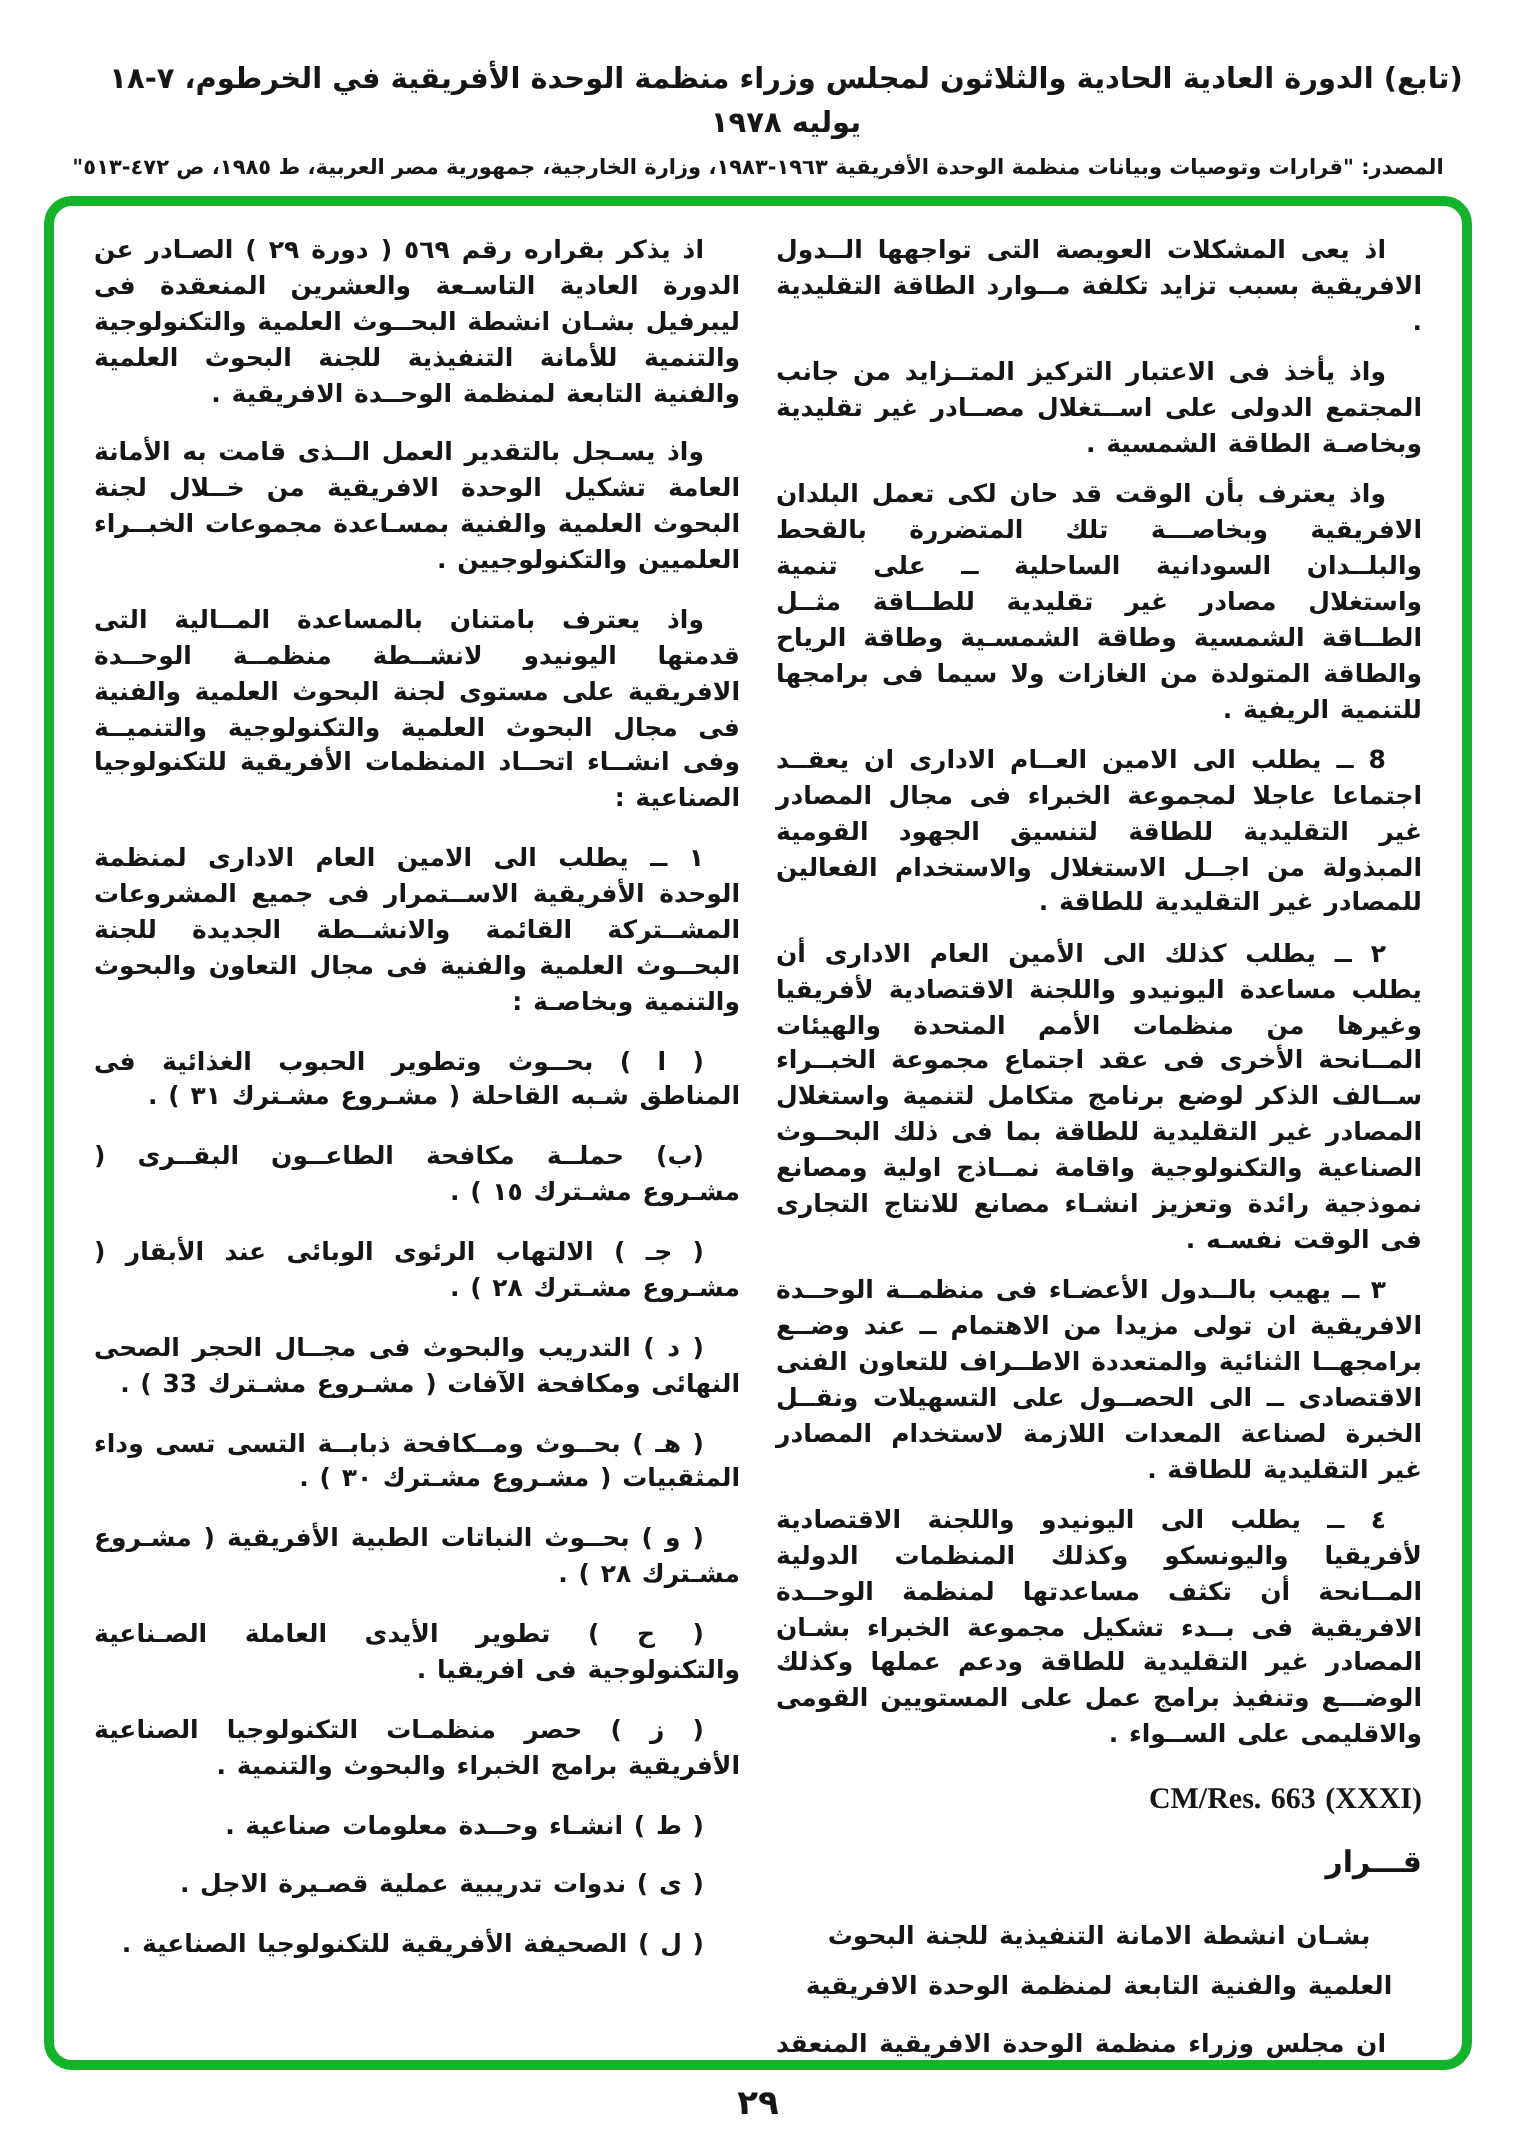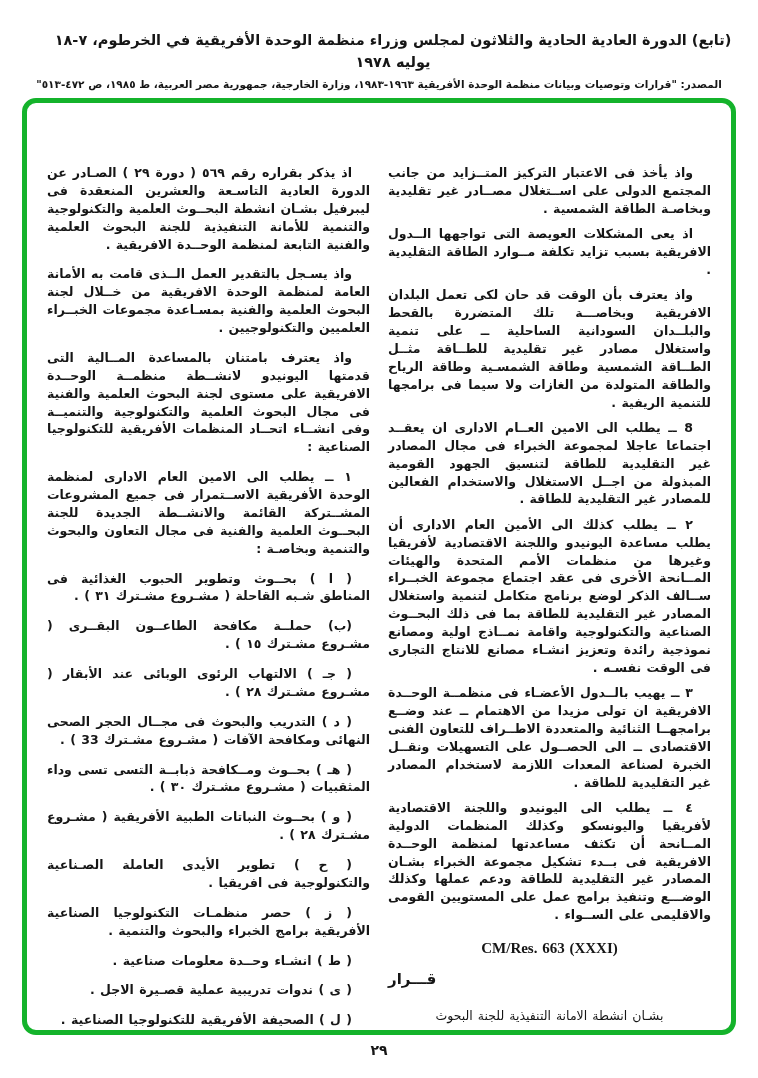--- a/index.html
+++ b/index.html
@@ -15,73 +15,73 @@
   
   .content-frame{
     position:absolute;top:98px;left:22px;width:704px;height:927px;
     border:5px solid #14b32b;border-radius:14px;background:#ffffff;
     box-sizing:content-box;overflow:hidden;
   }
   .columns{
     display:flex;flex-direction:row;direction:rtl;
     padding:13px 20px 0 20px;gap:18px;height:100%;box-sizing:border-box;
   }
-  .col{flex:1 1 0;min-width:0;margin-top:48px;}
+  .col{flex:1 1 0;min-width:0;}
   
   .para{
     font-size:12.5px;font-weight:700;line-height:1.43;
     text-align:justify;text-indent:18px;margin:0 0 7.5px 0;
     word-spacing:1px;
   }
   .col-left .para{margin-bottom:12px;}
   .resolution-ref{
-    direction:ltr;text-align:center;font-family:"Liberation Serif",serif;
+    direction:ltr;text-align:right;font-family:"Liberation Serif",serif;
     font-size:15px;font-weight:700;margin:14px 0 10px 0;text-indent:0;
   }
   .decision-heading{
-    text-align:left;font-size:15px;font-weight:700;margin:10px 0 12px 0;text-indent:0;
+    text-align:right;font-size:15px;font-weight:700;margin:10px 0 12px 0;text-indent:0;
   }
   .decision-subtitle{
-    text-align:center;font-size:12.5px;font-weight:400;line-height:2.0;margin:0 0 8px 0;text-indent:0;
+    text-align:center;font-size:12.5px;font-weight:700;line-height:2.0;margin:0 0 8px 0;text-indent:0;
   }
   
   .page-number{
     position:absolute;top:1042px;left:0;right:0;text-align:center;
-    font-size:14px;font-weight:700;
+    font-size:17px;font-weight:700;
   }
 </style>
 </head>
 <body>
 
 <div class="page-header">
   <div class="header-session">(تابع) الدورة العادية الحادية والثلاثون لمجلس وزراء منظمة الوحدة الأفريقية في الخرطوم، ٧-١٨ يوليه ١٩٧٨</div>
   <div class="header-source">المصدر: "قرارات وتوصيات وبيانات منظمة الوحدة الأفريقية ١٩٦٣-١٩٨٣، وزارة الخارجية، جمهورية مصر العربية، ط ١٩٨٥، ص ٤٧٢-٥١٣"</div>
 </div>
 
 <div class="content-frame">
   <div class="columns">
 
     <div class="col col-right">
+      <p class="para">اذ يعى المشكلات العويصة التى تواجهها الــدول الافريقية بسبب تزايد تكلفة مــوارد الطاقة التقليدية .</p>
       <p class="para">واذ يأخذ فى الاعتبار التركيز المتــزايد من جانب المجتمع الدولى على اســتغلال مصــادر غير تقليدية وبخاصـة الطاقة الشمسية .</p>
-      <p class="para">اذ يعى المشكلات العويصة التى تواجهها الــدول الافريقية بسبب تزايد تكلفة مــوارد الطاقة التقليدية .</p>
       <p class="para">واذ يعترف بأن الوقت قد حان لكى تعمل البلدان الافريقية وبخاصـــة تلك المتضررة بالقحط والبلــدان السودانية الساحلية ــ على تنمية واستغلال مصادر غير تقليدية للطــاقة مثــل الطــاقة الشمسية وطاقة الشمسـية وطاقة الرياح والطاقة المتولدة من الغازات ولا سيما فى برامجها للتنمية الريفية .</p>
       <p class="para">8 ــ يطلب الى الامين العــام الادارى ان يعقــد اجتماعا عاجلا لمجموعة الخبراء فى مجال المصادر غير التقليدية للطاقة لتنسيق الجهود القومية المبذولة من اجــل الاستغلال والاستخدام الفعالين للمصادر غير التقليدية للطاقة .</p>
       <p class="para">٢ ــ يطلب كذلك الى الأمين العام الادارى أن يطلب مساعدة اليونيدو واللجنة الاقتصادية لأفريقيا وغيرها من منظمات الأمم المتحدة والهيئات المــانحة الأخرى فى عقد اجتماع مجموعة الخبــراء ســالف الذكر لوضع برنامج متكامل لتنمية واستغلال المصادر غير التقليدية للطاقة بما فى ذلك البحــوث الصناعية والتكنولوجية واقامة نمــاذج اولية ومصانع نموذجية رائدة وتعزيز انشـاء مصانع للانتاج التجارى فى الوقت نفسـه .</p>
       <p class="para">٣ ــ يهيب بالــدول الأعضـاء فى منظمــة الوحــدة الافريقية ان تولى مزيدا من الاهتمام ــ عند وضــع برامجهــا الثنائية والمتعددة الاطــراف للتعاون الفنى الاقتصادى ــ الى الحصــول على التسهيلات ونقــل الخبرة لصناعة المعدات اللازمة لاستخدام المصادر غير التقليدية للطاقة .</p>
       <p class="para">٤ ــ يطلب الى اليونيدو واللجنة الاقتصادية لأفريقيا واليونسكو وكذلك المنظمات الدولية المــانحة أن تكثف مساعدتها لمنظمة الوحــدة الافريقية فى بــدء تشكيل مجموعة الخبراء بشـان المصادر غير التقليدية للطاقة ودعم عملها وكذلك الوضـــع وتنفيذ برامج عمل على المستويين القومى والاقليمى على الســواء .</p>
       <p class="para resolution-ref">CM/Res. 663 (XXXI)</p>
       <p class="para decision-heading">قـــرار</p>
       <p class="para decision-subtitle"><span>بشـان انشطة الامانة التنفيذية للجنة البحوث</span><br>
       <span>العلمية والفنية التابعة لمنظمة الوحدة الافريقية</span></p>
       <p class="para">ان مجلس وزراء منظمة الوحدة الافريقية المنعقد فى دورتــه العادية الحــادية والثــلاثين بالخرطوم ( جمهورية الســودان الديمقراطية ) خــلال الفترة من ٧ ــ ١٨ يوليو سنة ١٩٧٨ .</p>
     </div>
 
     <div class="col col-left">
       <p class="para">اذ يذكر بقراره رقم ٥٦٩ ( دورة ٢٩ ) الصـادر عن الدورة العادية التاسـعة والعشرين المنعقدة فى ليبرفيل بشـان انشطة البحــوث العلمية والتكنولوجية والتنمية للأمانة التنفيذية للجنة البحوث العلمية والفنية التابعة لمنظمة الوحــدة الافريقية .</p>
-      <p class="para">واذ يسـجل بالتقدير العمل الــذى قامت به الأمانة العامة لمنظمة الوحدة الافريقية من خــلال لجنة البحوث العلمية والفنية بمسـاعدة مجموعات الخبــراء العلميين والتكنولوجيين .</p>
+      <p class="para">واذ يسـجل بالتقدير العمل الــذى قامت به الأمانة العامة تشكيل الوحدة الافريقية من خــلال لجنة البحوث العلمية والفنية بمسـاعدة مجموعات الخبــراء العلميين والتكنولوجيين .</p>
       <p class="para">واذ يعترف بامتنان بالمساعدة المــالية التى قدمتها اليونيدو لانشــطة منظمــة الوحــدة الافريقية على مستوى لجنة البحوث العلمية والفنية فى مجال البحوث العلمية والتكنولوجية والتنميــة وفى انشــاء اتحــاد المنظمات الأفريقية للتكنولوجيا الصناعية :</p>
       <p class="para">١ ــ يطلب الى الامين العام الادارى لمنظمة الوحدة الأفريقية الاســتمرار فى جميع المشروعات المشــتركة القائمة والانشــطة الجديدة للجنة البحــوث العلمية والفنية فى مجال التعاون والبحوث والتنمية وبخاصـة :</p>
       <p class="para">( ا ) بحــوث وتطوير الحبوب الغذائية فى المناطق شـبه القاحلة ( مشـروع مشـترك ٣١ ) .</p>
       <p class="para">(ب) حملــة مكافحة الطاعــون البقــرى ( مشـروع مشـترك ١٥ ) .</p>
       <p class="para">( جـ ) الالتهاب الرئوى الوبائى عند الأبقار ( مشـروع مشـترك ٢٨ ) .</p>
       <p class="para">( د ) التدريب والبحوث فى مجــال الحجر الصحى النهائى ومكافحة الآفات ( مشـروع مشـترك 33 ) .</p>
       <p class="para">( هـ ) بحــوث ومــكافحة ذبابــة التسى تسى وداء المثقبيات ( مشـروع مشـترك ٣٠ ) .</p>
       <p class="para">( و ) بحــوث النباتات الطبية الأفريقية ( مشـروع مشـترك ٢٨ ) .</p>
       <p class="para">( ح ) تطوير الأيدى العاملة الصـناعية والتكنولوجية فى افريقيا .</p>
       <p class="para">( ز ) حصر منظمـات التكنولوجيا الصناعية الأفريقية برامج الخبراء والبحوث والتنمية .</p>

